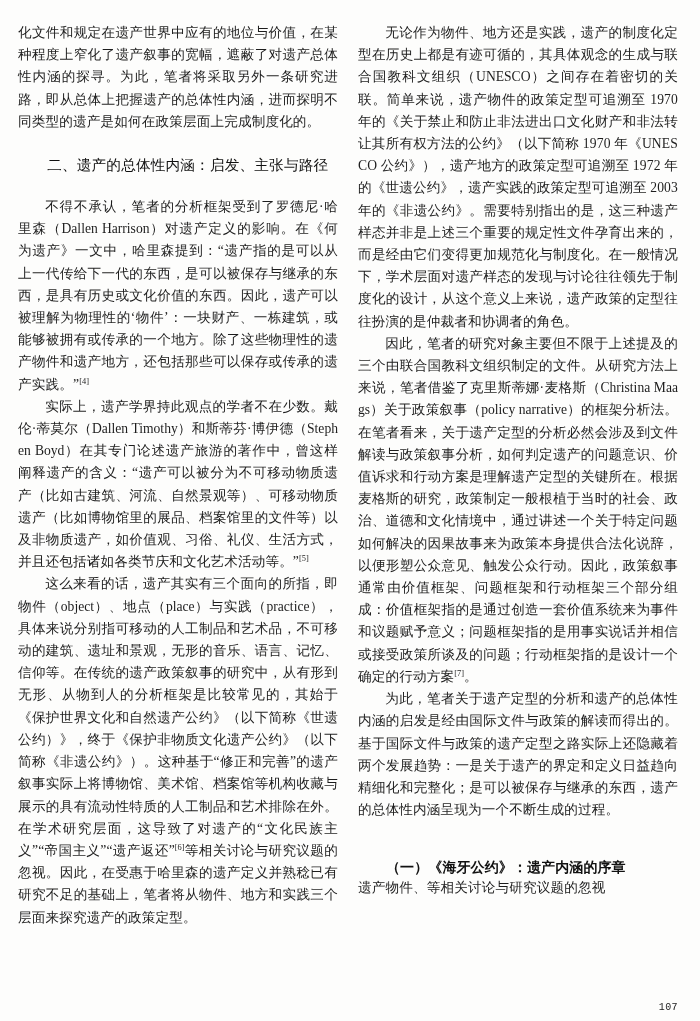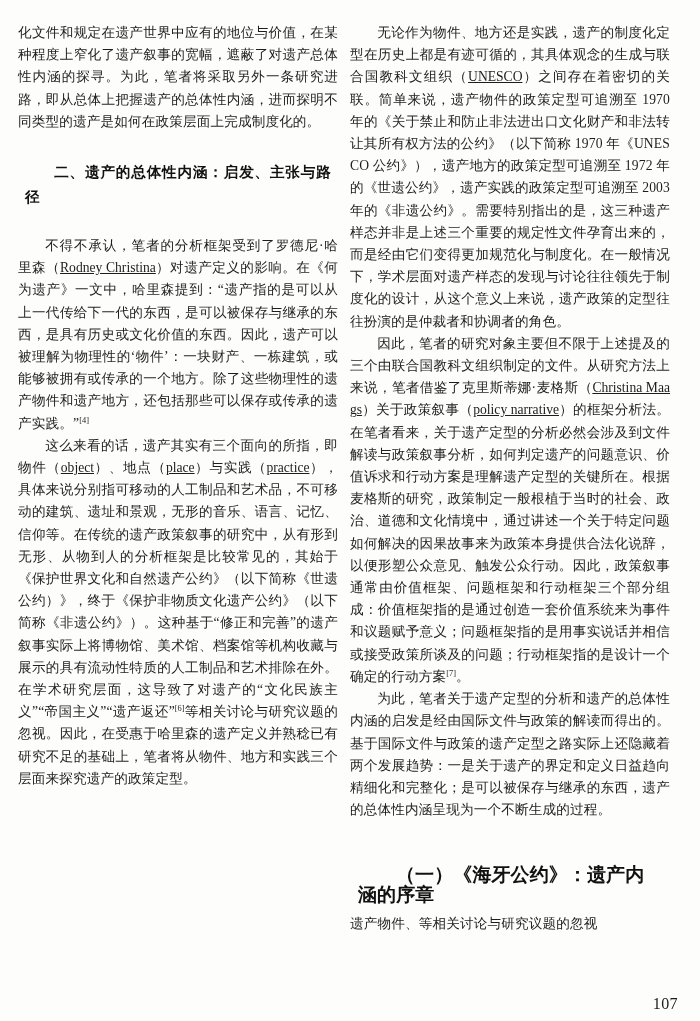--- a/index.html
+++ b/index.html
@@ -20,21 +20,21 @@
     inset: 0;
     background: #fdfdfc;
   }
   .columns {
     position: absolute;
     top: 22px;
     left: 18px;
     width: 664px;
     height: 960px;
     display: flex;
-    gap: 12px;
+    gap: 20px;
   }
   .col {
     width: 320px;
     display: block;
   }
   
   p.body {
     margin: 0;
     font-size: 13.6px;
     line-height: 22.2px;
@@ -44,89 +44,89 @@
     letter-spacing: 0.15px;
     word-break: break-all;
     color: #1d1d1d;
   }
   p.body.noindent { text-indent: 0; }
 
   
   .lat {
     font-family: "Liberation Serif", "DejaVu Serif", serif;
     letter-spacing: 0;
-    text-decoration: underline;
   }
 
   
   sup.fn {
     font-size: 8.4px;
     line-height: 0;
     vertical-align: 5px;
     font-family: "Liberation Serif", serif;
     letter-spacing: 0;
   }
 
   
   h2.sec {
-    margin: 7px;
+    margin: 0;
     font-family: "Liberation Sans", "DejaVu Sans", sans-serif;
-    font-weight: bold;
+    font-weight: normal;
     font-size: 14.6px;
     line-height: 25px;
     text-indent: 2em;
     letter-spacing: 0.2px;
     text-align: justify;
     text-justify: inter-character;
     word-break: break-all;
     color: #111111;
   }
   
   h3.subsec {
-    margin: 8px;
+    margin: 0;
     font-family: "Liberation Sans", "DejaVu Sans", sans-serif;
     font-weight: bold;
-    font-size: 19px;
+    font-size: 14px;
     line-height: 20px;
     text-indent: 2em;
     letter-spacing: 0.1px;
     word-break: break-all;
     color: #111111;
   }
   .sp-before-h2 { height: 20px; }
   .sp-after-h2  { height: 18px; }
   .sp-before-h3 { height: 16px; }
 
   .pagenum {
     position: absolute;
     right: 22px;
     bottom: 8px;
-    font-family: Liberation Serif, serif;
-    font-size: 16px;
+    font-family: Liberation Mono, monospace;
+    font-size: 10px;
     letter-spacing: 0.4px;
     color: #1b1b1b;
   }
 </style>
 </head>
 <body>
 
 <div class="page">
   <div class="columns">
 
     <div class="col">
 
       <p class="body noindent">化文件和规定在遗产世界中应有的地位与价值，在某种程度上窄化了遗产叙事的宽幅，遮蔽了对遗产总体性内涵的探寻。为此，笔者将采取另外一条研究进路，即从总体上把握遗产的总体性内涵，进而探明不同类型的遗产是如何在政策层面上完成制度化的。</p>
 
       <div class="sp-before-h2"></div>
 
       <h2 class="sec">二、遗产的总体性内涵：启发、主张与路径</h2>
 
       <div class="sp-after-h2"></div>
 
-      <p class="body">不得不承认，笔者的分析框架受到了罗德尼·哈里森（<span class="lat">Rodney Christina</span>）对遗产定义的影响。在《何为遗产》一文中，哈里森提到：“遗产指的是可以从上一代传给下一代的东西，是可以被保存与继承的东西，是具有历史或文化价值的东西。因此，遗产可以被理解为物理性的‘物件’：一块财产、一栋建筑，或能够被拥有或传承的一个地方。除了这些物理性的遗产物件和遗产地方，还包括那些可以保存或传承的遗产实践。”<sup class="fn">[4]</sup></p>
+      <p class="body">不得不承认，笔者的分析框架受到了罗德尼·哈里森（<span class="lat">Dallen Harrison</span>）对遗产定义的影响。在《何为遗产》一文中，哈里森提到：“遗产指的是可以从上一代传给下一代的东西，是可以被保存与继承的东西，是具有历史或文化价值的东西。因此，遗产可以被理解为物理性的‘物件’：一块财产、一栋建筑，或能够被拥有或传承的一个地方。除了这些物理性的遗产物件和遗产地方，还包括那些可以保存或传承的遗产实践。”<sup class="fn">[4]</sup></p>
+      <p class="body">实际上，遗产学界持此观点的学者不在少数。戴伦·蒂莫尔（<span class="lat">Dallen Timothy</span>）和斯蒂芬·博伊德（<span class="lat">Stephen Boyd</span>）在其专门论述遗产旅游的著作中，曾这样阐释遗产的含义：“遗产可以被分为不可移动物质遗产（比如古建筑、河流、自然景观等）、可移动物质遗产（比如博物馆里的展品、档案馆里的文件等）以及非物质遗产，如价值观、习俗、礼仪、生活方式，并且还包括诸如各类节庆和文化艺术活动等。”<sup class="fn">[5]</sup></p>
       <p class="body">这么来看的话，遗产其实有三个面向的所指，即物件（<span class="lat">object</span>）、地点（<span class="lat">place</span>）与实践（<span class="lat">practice</span>），具体来说分别指可移动的人工制品和艺术品，不可移动的建筑、遗址和景观，无形的音乐、语言、记忆、信仰等。在传统的遗产政策叙事的研究中，从有形到无形、从物到人的分析框架是比较常见的，其始于《保护世界文化和自然遗产公约》（以下简称《世遗公约）》，终于《保护非物质文化遗产公约》（以下简称《非遗公约》）。这种基于“修正和完善”的遗产叙事实际上将博物馆、美术馆、档案馆等机构收藏与展示的具有流动性特质的人工制品和艺术排除在外。在学术研究层面，这导致了对遗产的“文化民族主义”“帝国主义”“遗产返还”<sup class="fn">[6]</sup>等相关讨论与研究议题的忽视。因此，在受惠于哈里森的遗产定义并熟稔已有研究不足的基础上，笔者将从物件、地方和实践三个层面来探究遗产的政策定型。</p>
 
     </div>
 
     <div class="col">
 
       <p class="body">无论作为物件、地方还是实践，遗产的制度化定型在历史上都是有迹可循的，其具体观念的生成与联合国教科文组织（<span class="lat">UNESCO</span>）之间存在着密切的关联。简单来说，遗产物件的政策定型可追溯至 1970 年的《关于禁止和防止非法进出口文化财产和非法转让其所有权方法的公约》（以下简称 1970 年《UNESCO 公约》），遗产地方的政策定型可追溯至 1972 年的《世遗公约》，遗产实践的政策定型可追溯至 2003 年的《非遗公约》。需要特别指出的是，这三种遗产样态并非是上述三个重要的规定性文件孕育出来的，而是经由它们变得更加规范化与制度化。在一般情况下，学术层面对遗产样态的发现与讨论往往领先于制度化的设计，从这个意义上来说，遗产政策的定型往往扮演的是仲裁者和协调者的角色。</p>
       <p class="body">因此，笔者的研究对象主要但不限于上述提及的三个由联合国教科文组织制定的文件。从研究方法上来说，笔者借鉴了克里斯蒂娜·麦格斯（<span class="lat">Christina Maags</span>）关于政策叙事（<span class="lat">policy narrative</span>）的框架分析法。在笔者看来，关于遗产定型的分析必然会涉及到文件解读与政策叙事分析，如何判定遗产的问题意识、价值诉求和行动方案是理解遗产定型的关键所在。根据麦格斯的研究，政策制定一般根植于当时的社会、政治、道德和文化情境中，通过讲述一个关于特定问题如何解决的因果故事来为政策本身提供合法化说辞，以便形塑公众意见、触发公众行动。因此，政策叙事通常由价值框架、问题框架和行动框架三个部分组成：价值框架指的是通过创造一套价值系统来为事件和议题赋予意义；问题框架指的是用事实说话并相信或接受政策所谈及的问题；行动框架指的是设计一个确定的行动方案<sup class="fn">[7]</sup>。</p>
       <p class="body">为此，笔者关于遗产定型的分析和遗产的总体性内涵的启发是经由国际文件与政策的解读而得出的。基于国际文件与政策的遗产定型之路实际上还隐藏着两个发展趋势：一是关于遗产的界定和定义日益趋向精细化和完整化；是可以被保存与继承的东西，遗产的总体性内涵呈现为一个不断生成的过程。</p>
 

